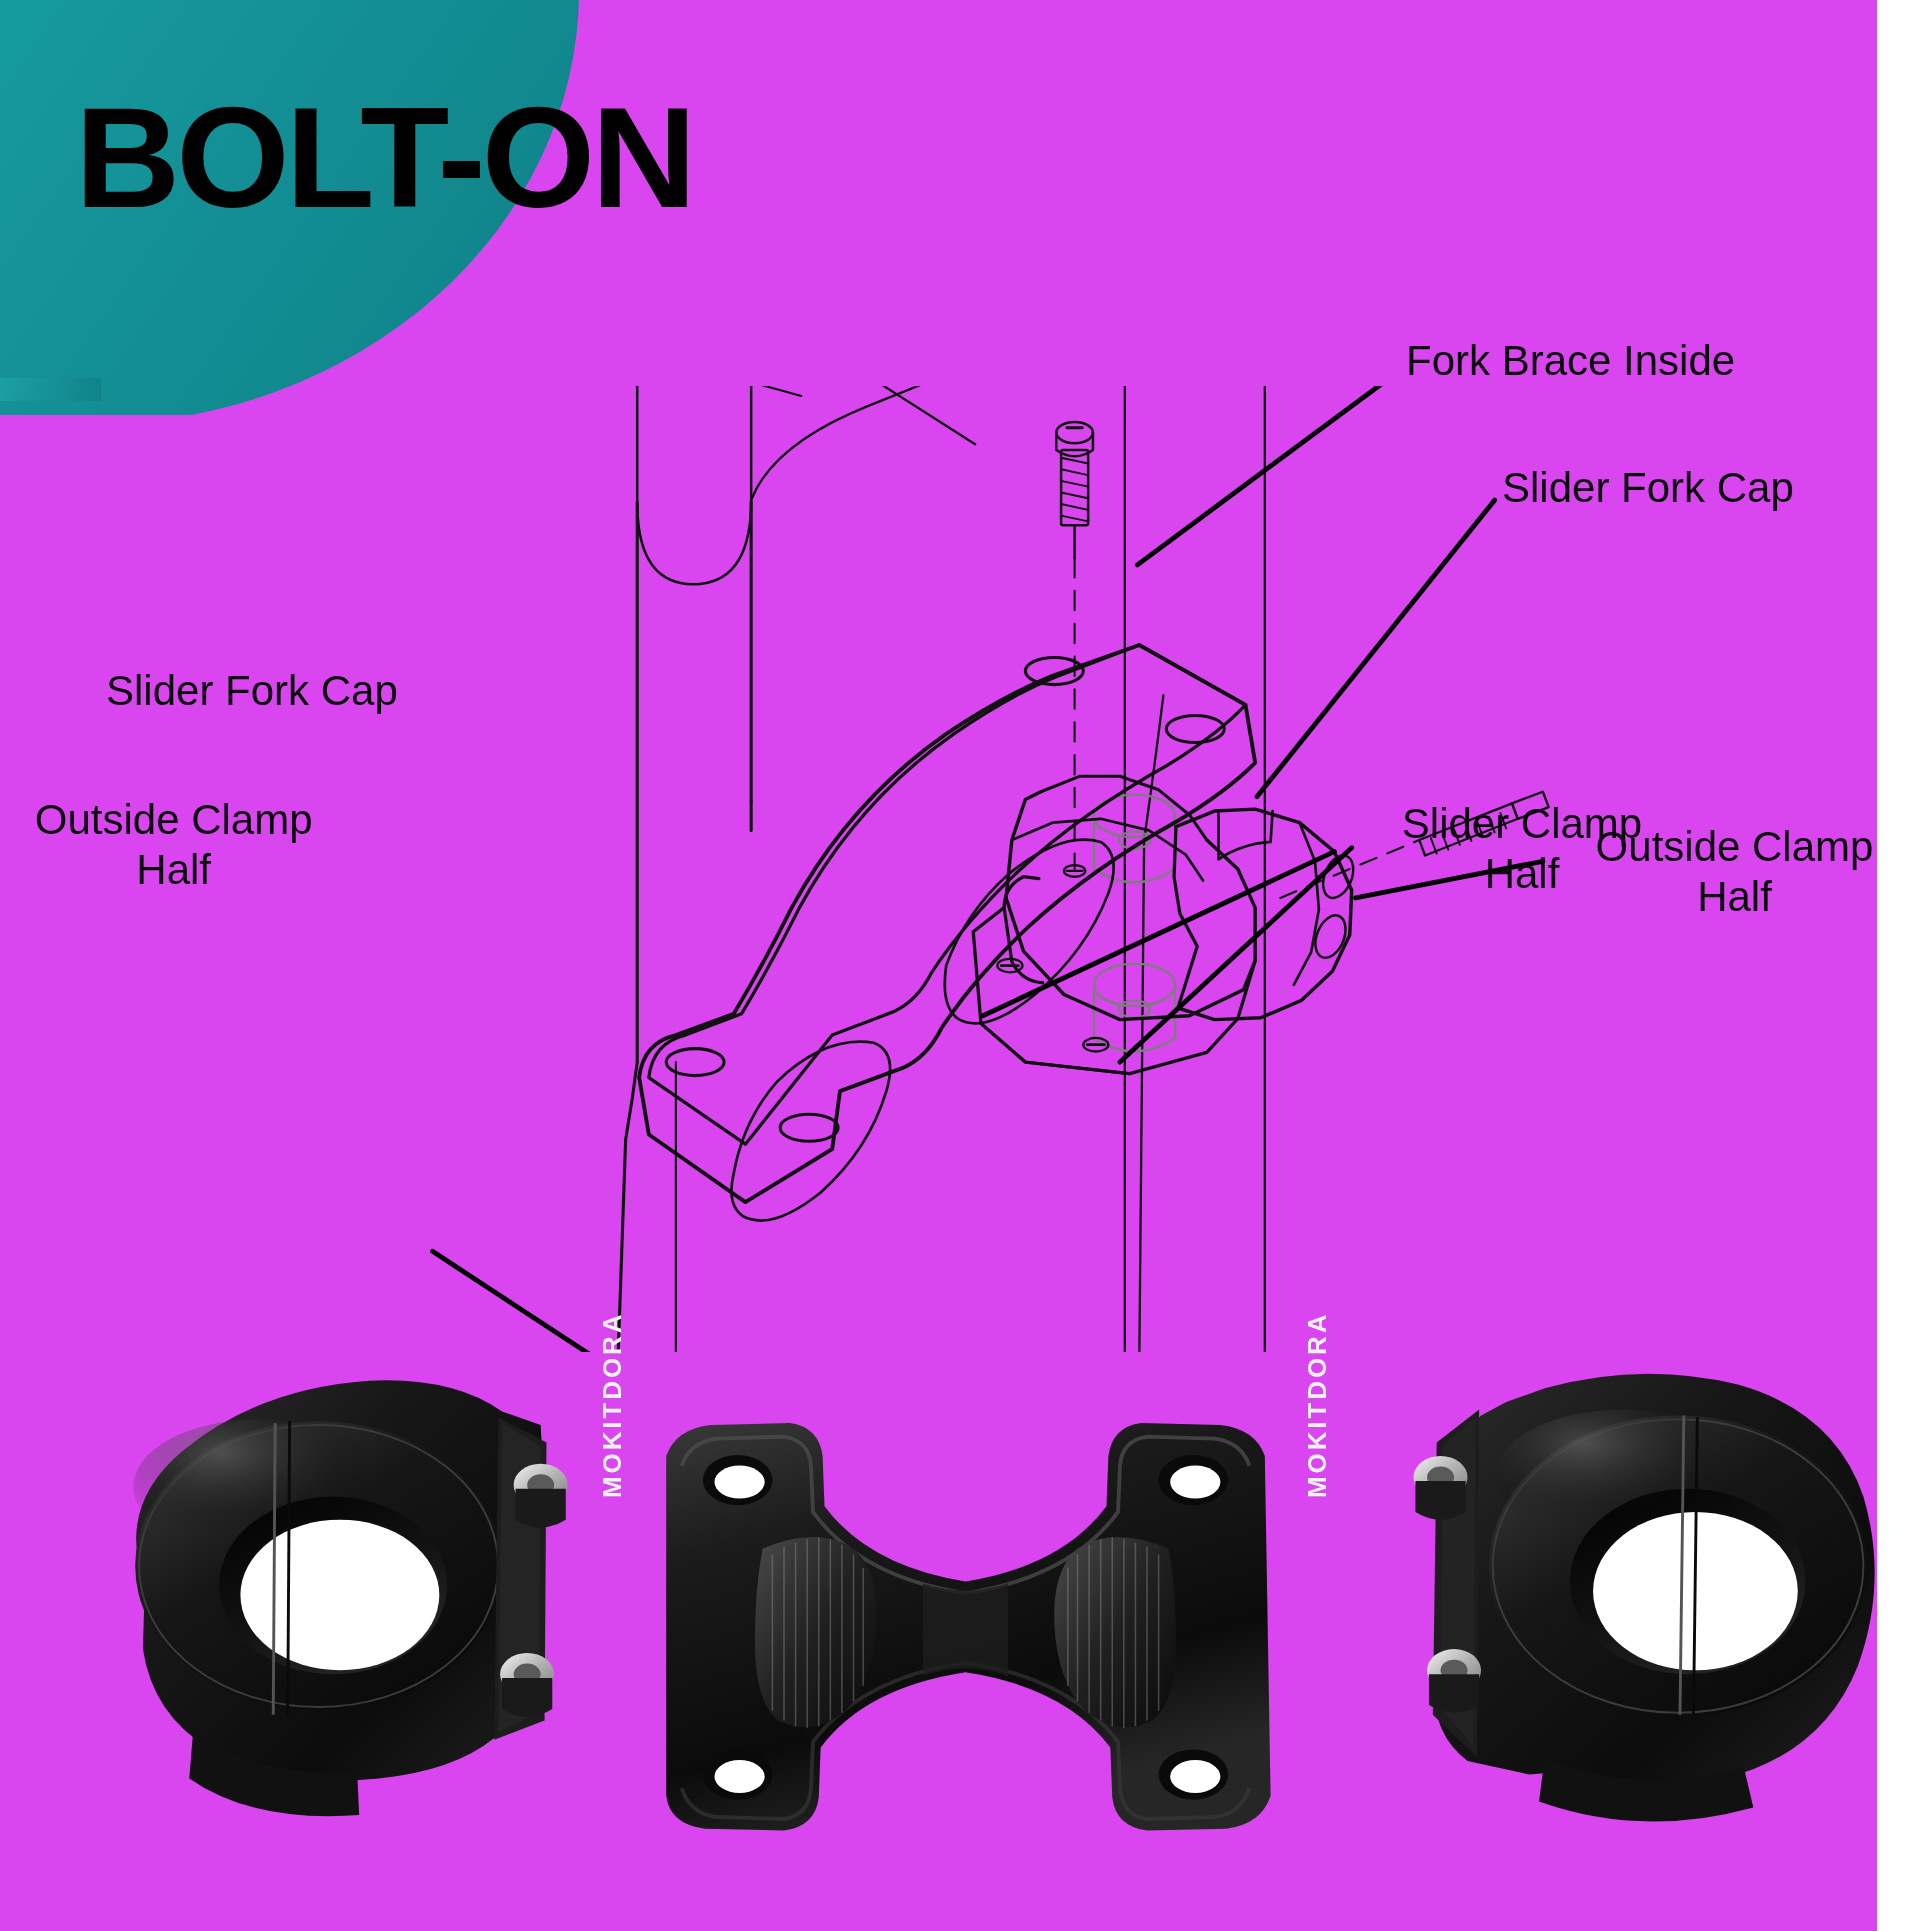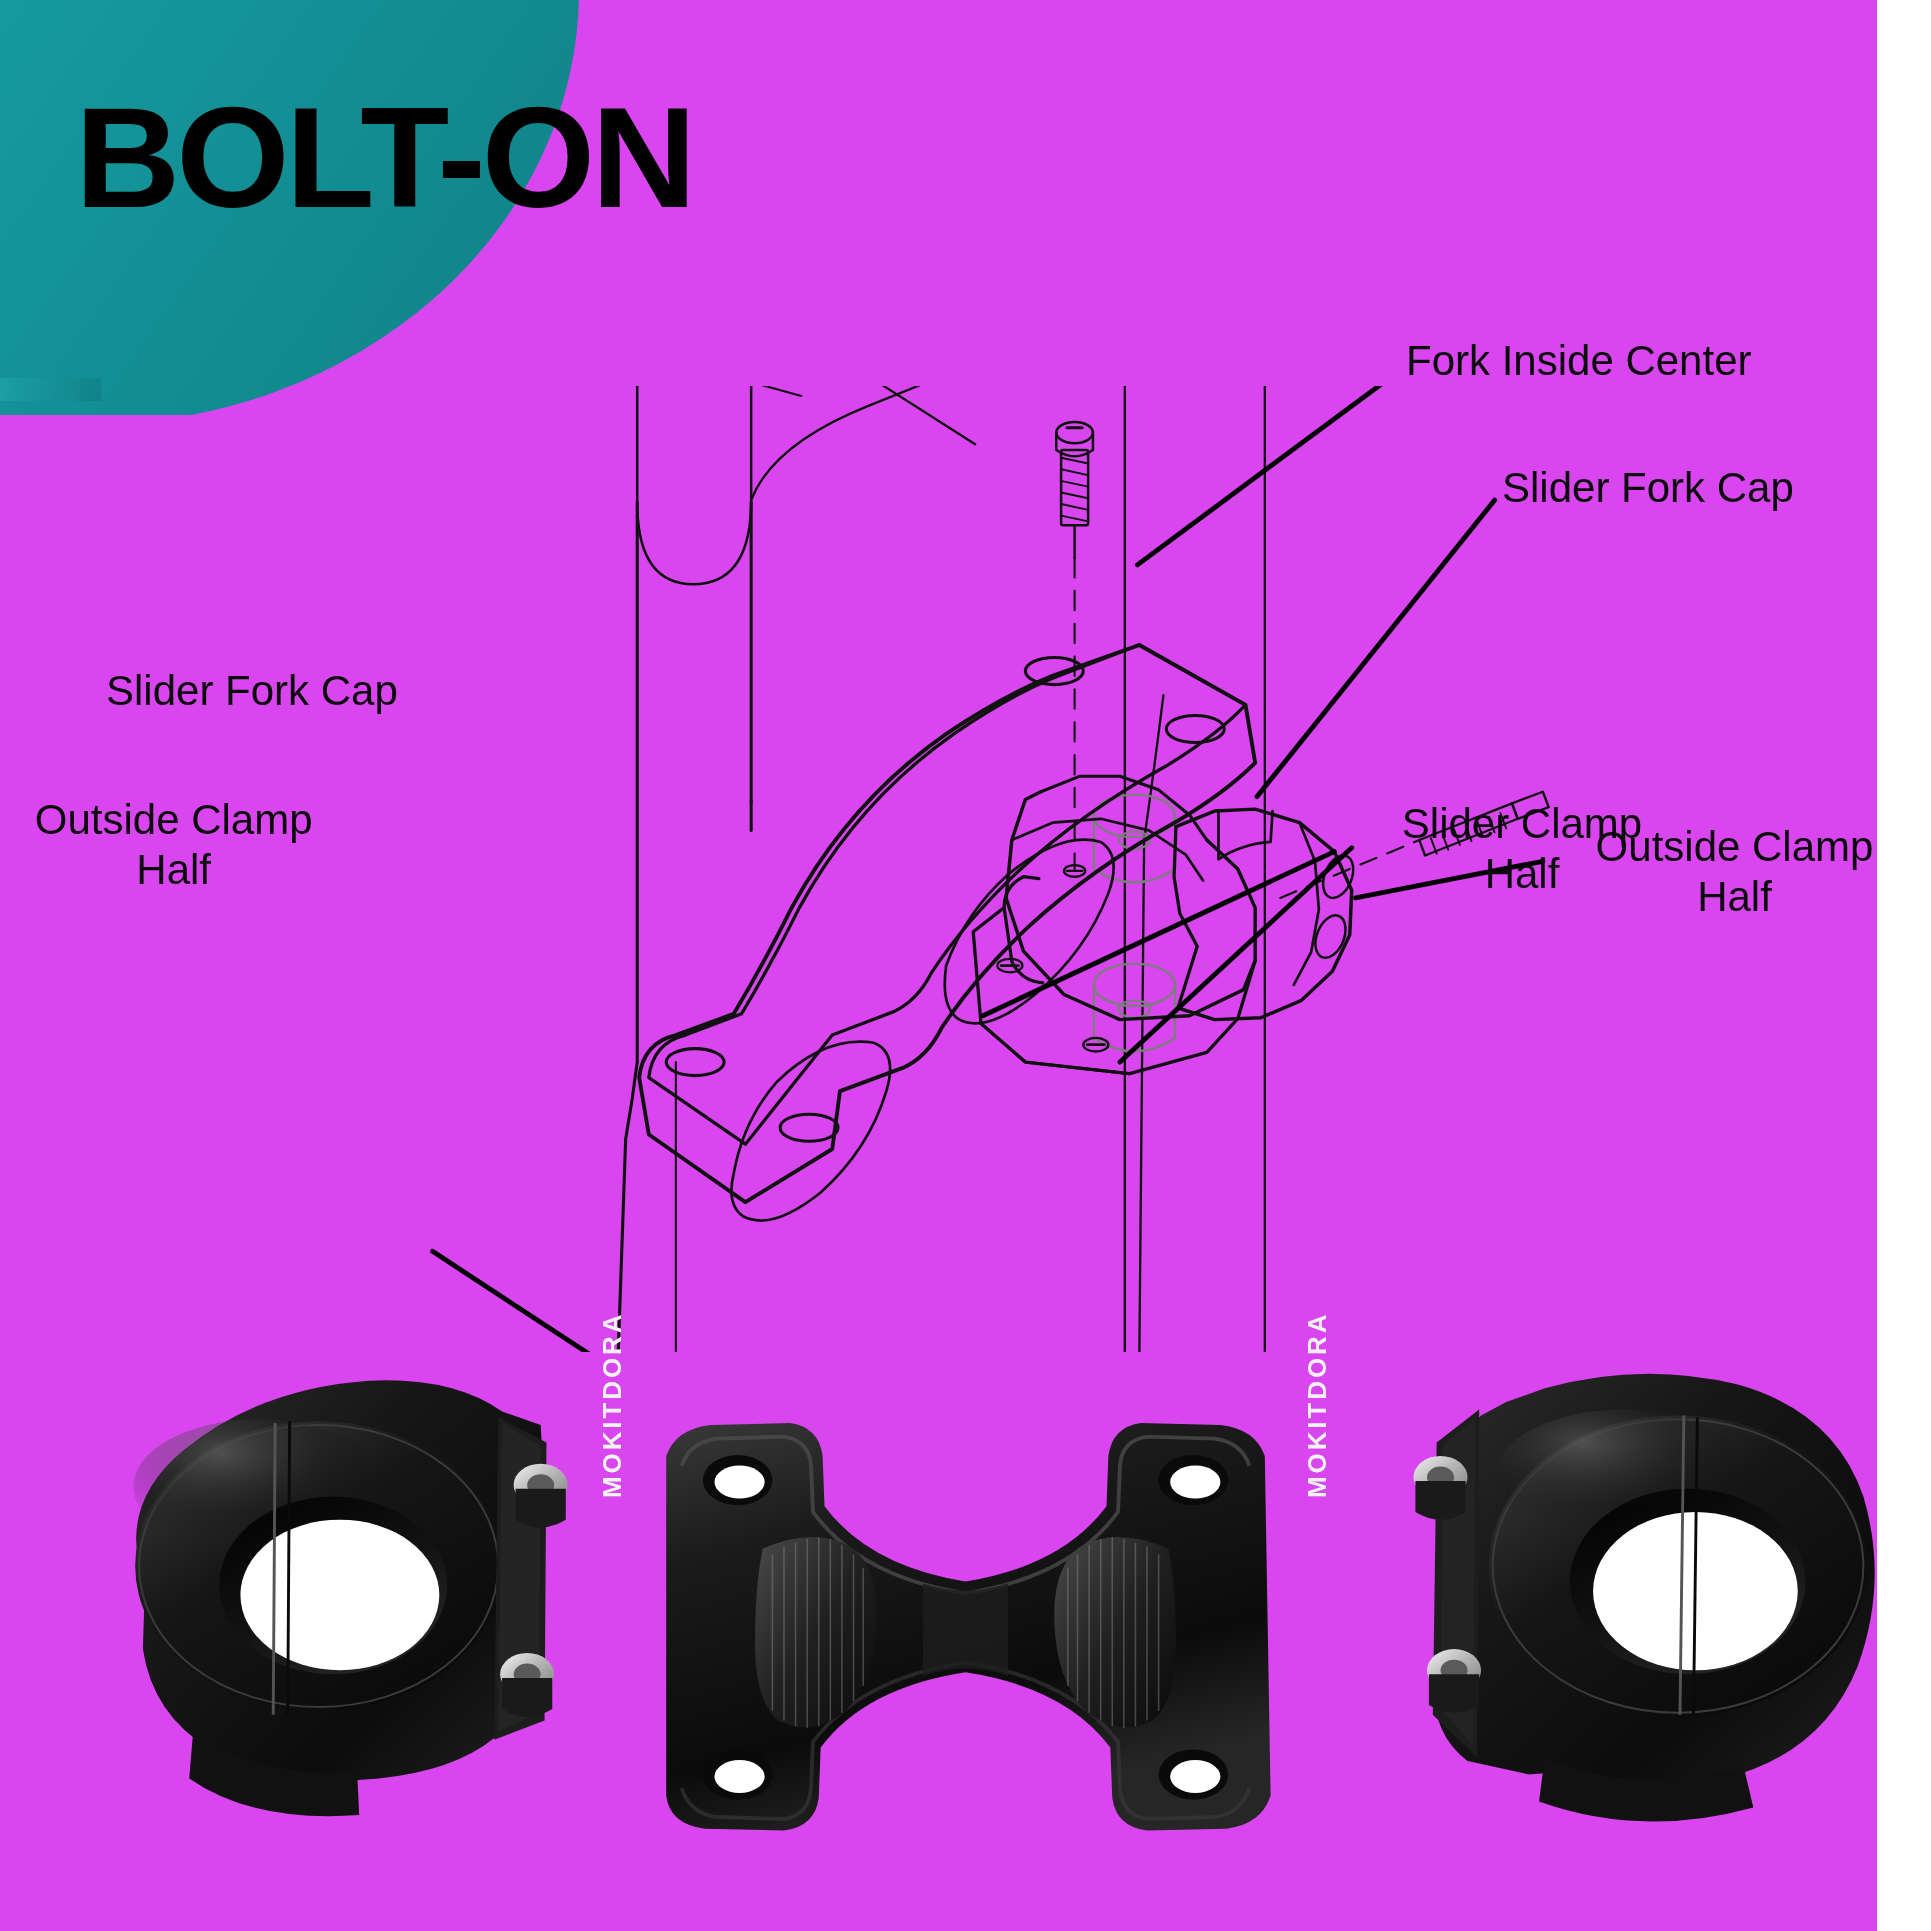--- a/index.html
+++ b/index.html
@@ -291,21 +291,21 @@
         <line x1="1178" y1="185" x2="1452" y2="-18"></line>
         <line x1="1302" y1="425" x2="1548" y2="118"></line>
         <line x1="1404" y1="530" x2="1598" y2="492"></line>
         <line x1="1160" y1="700" x2="1400" y2="478"></line>
         <line x1="1018" y1="652" x2="1382" y2="482"></line>
         <line x1="634" y1="1018" x2="448" y2="896"></line>
         <line x1="508" y1="1250" x2="300" y2="1138"></line>
       </g>
     </svg>
 
-    <div class="lbl" style="left:1406px; top:-50px;">Fork Inside Center</div>
+    <div class="lbl" style="left:1406px; top:-50px;">Fork Brace Inside</div>
     <div class="lbl" style="left:1502px; top:77px;">Slider Fork Cap</div>
     <div class="lbl c" style="left:1556px; top:436px; width:357px;">Outside Clamp
 Half</div>
     <div class="lbl c" style="left:1358px; top:413px; width:328px;">Slider Clamp
 Half</div>
     <div class="lbl" style="left:106px; top:280px;">Slider Fork Cap</div>
     <div class="lbl c" style="left:9.7px; top:409px; width:328px;">Outside Clamp
 Half</div>
   </div>
 

